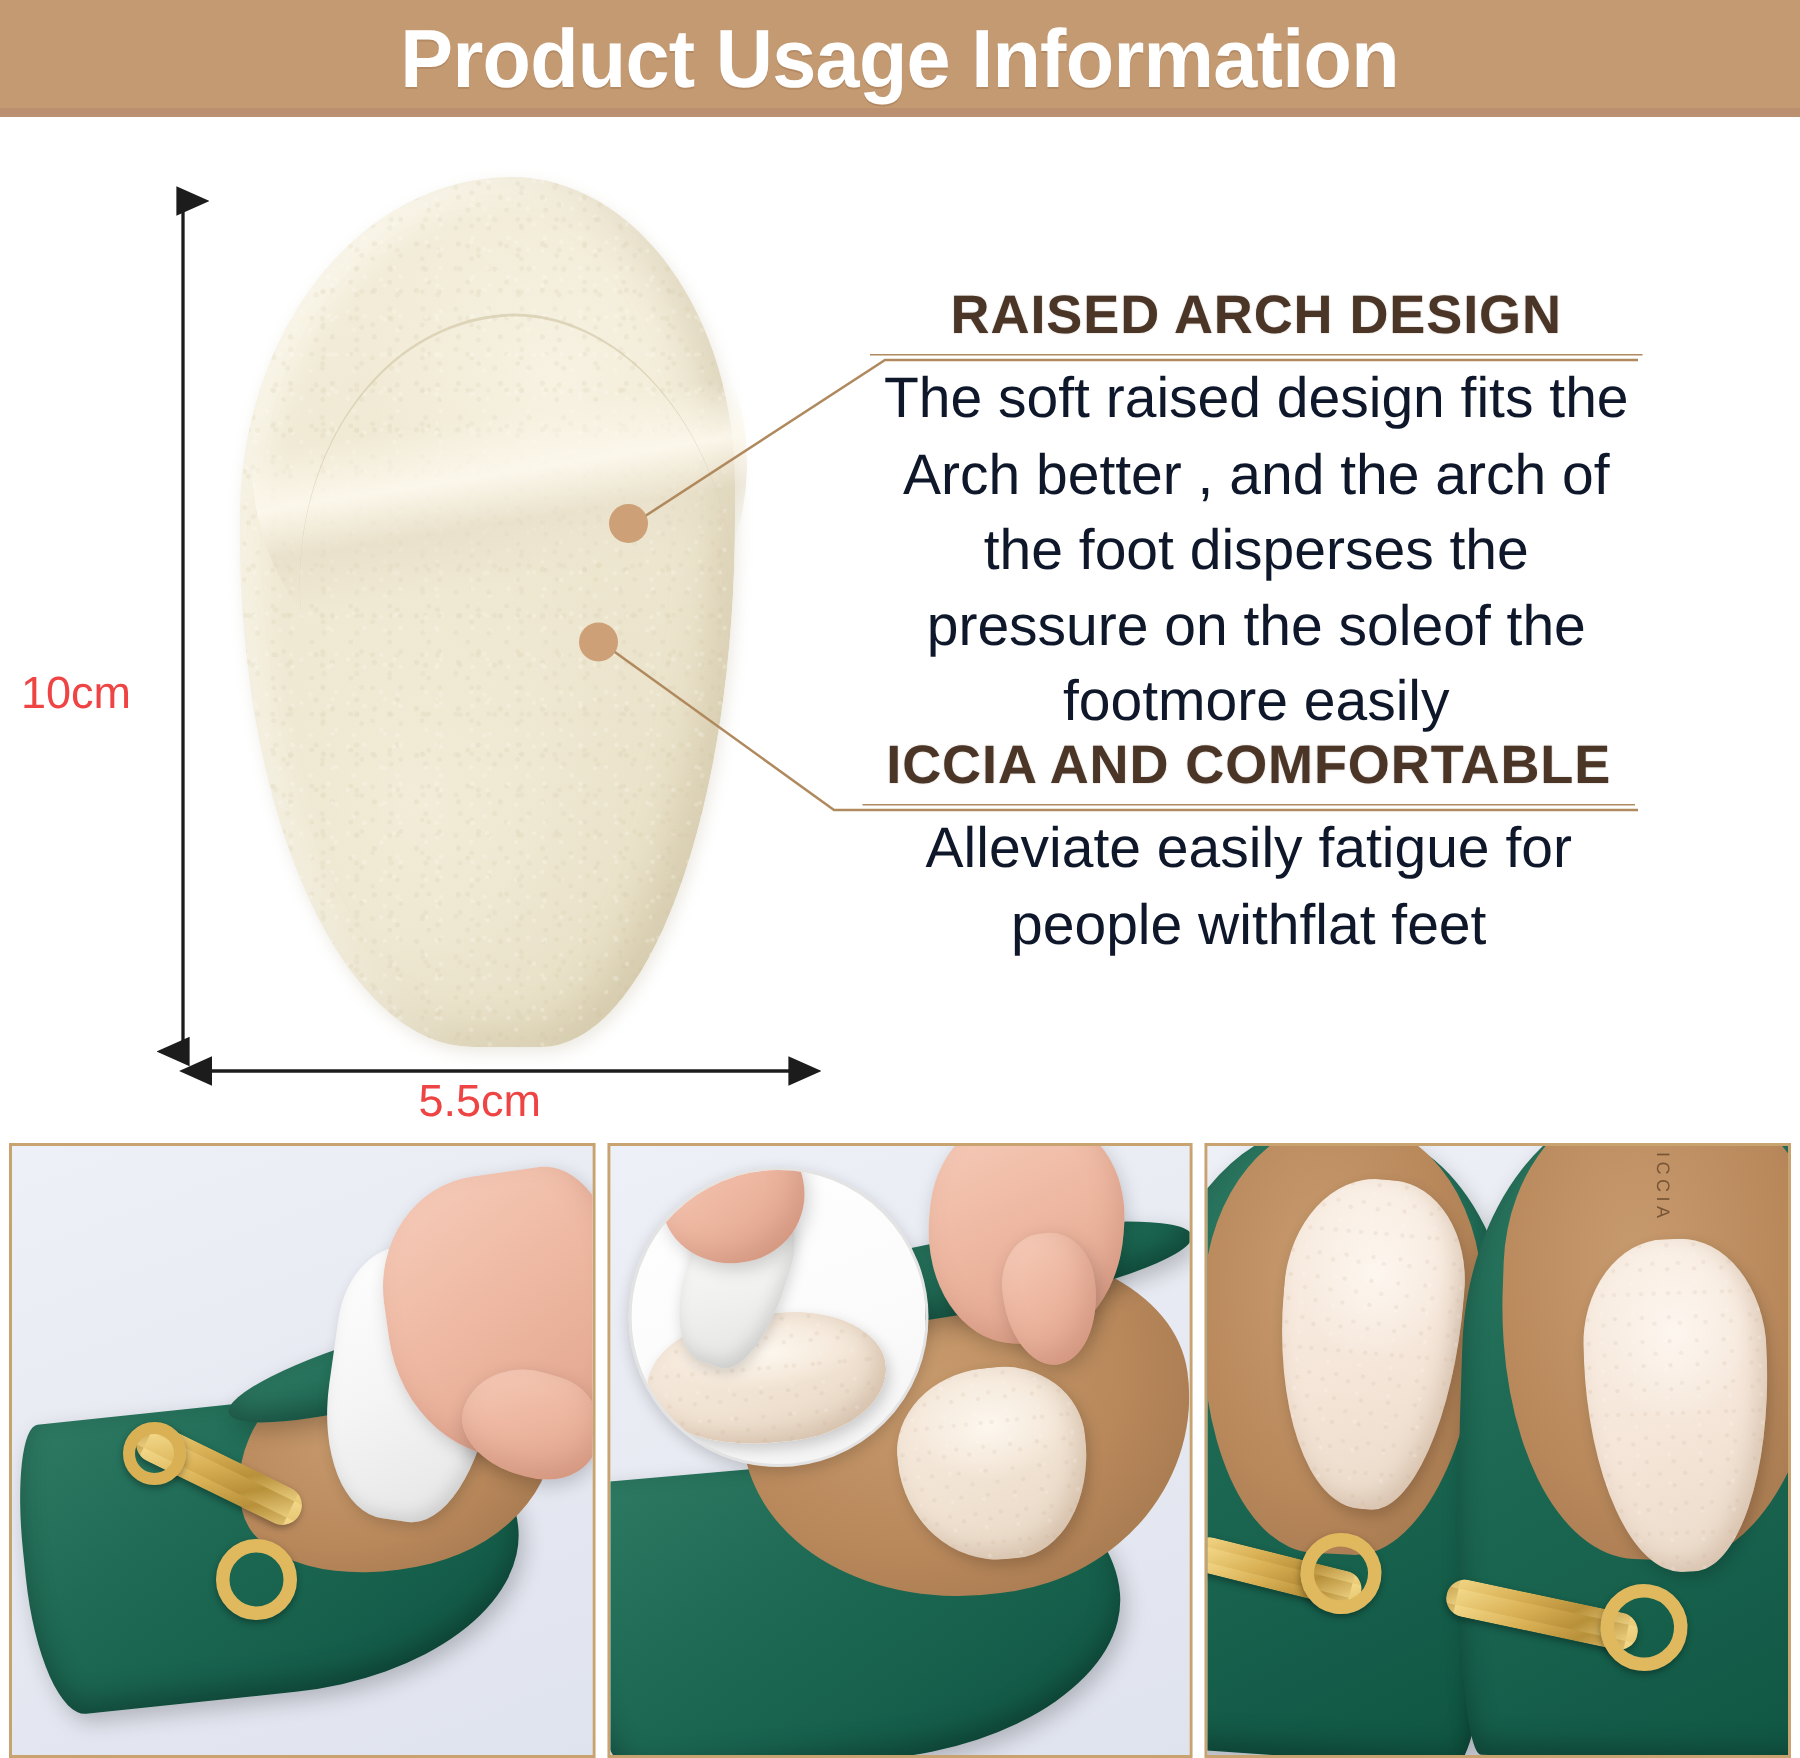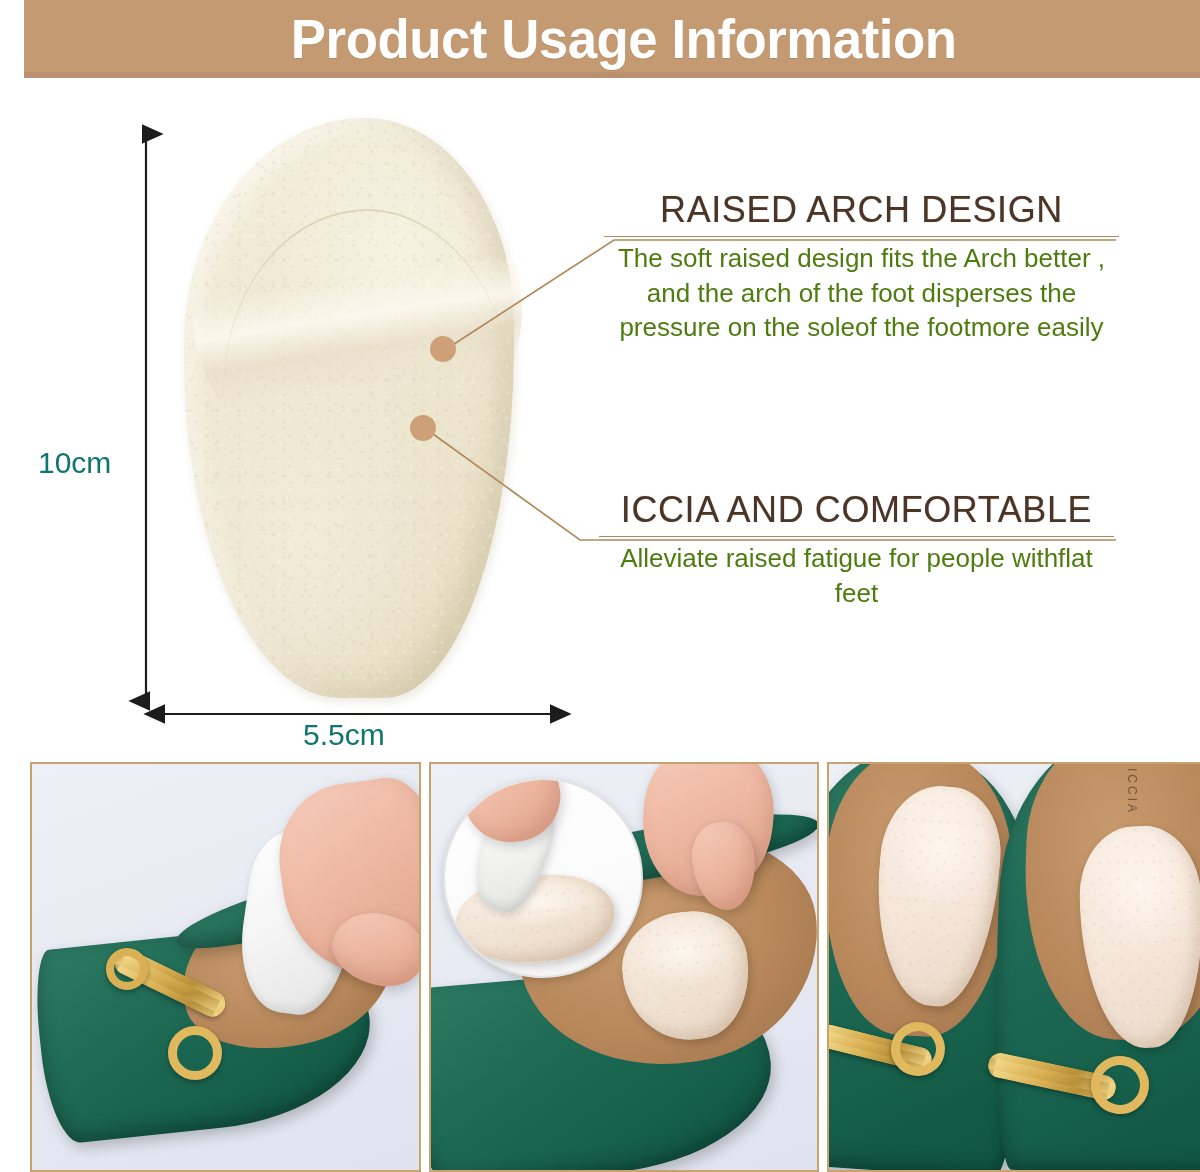--- a/index.html
+++ b/index.html
@@ -10,21 +10,20 @@
     background: #ffffff;
     font-family: "Liberation Sans", sans-serif;
     overflow: hidden;
   }
 
   #page {
     position: relative;
     width: 1092px;
     height: 1172px;
     background: #ffffff;
-    margin-left: 24px;
   }
 
   
   .header-banner {
     position: absolute;
     left: 0; top: 0;
     width: 1200px; height: 78px;
     background: #c49a72;
     display: flex;
     align-items: center;
@@ -117,54 +116,54 @@
     border-top: 2px solid rgba(212,201,170,0.70);
     border-radius: 58% 52% 0 0 / 100% 96% 0 0;
     transform: rotate(-7deg);
     pointer-events: none;
   }
 
   
   .dim-svg { position: absolute; left: 0; top: 0; width: 1200px; height: 680px; pointer-events: none; }
   .dim-label {
     position: absolute;
-    color: #0f766e;
+    color: #ef4444;
     font-size: 30px;
     white-space: nowrap;
   }
   .dim-label-height { left: 14px; top: 368px; }
   .dim-label-width  { left: 279px; top: 640px; }
 
   
   .callout {
     position: absolute;
     width: 515px;
     text-align: center;
   }
   .callout-1 { left: 580px; top: 112px; }
   .callout-2 { left: 575px; top: 412px; }
 
   .callout-heading {
     font-size: 36px;
-    font-weight: 400;
+    font-weight: 700;
     color: #4a3526;
     letter-spacing: 0.6px;
     line-height: 1.12;
     white-space: nowrap;
     text-shadow: 0 0 1px rgba(74,53,38,0.4);
   }
   .callout-rule {
     width: 100%;
     height: 0;
     border-top: 1.6px solid #b08a5e;
     margin: 6px 0 4px 0;
   }
   .callout-body {
-    font-size: 26px;
-    color: #4d7c0f;
+    font-size: 38px;
+    color: #0f172a;
     line-height: 1.33;
   }
 
   
   .photo-strip {
     position: absolute;
     left: 0; top: 762px;
     width: 1200px; height: 410px;
     display: flex;
     gap: 8px;
@@ -310,21 +309,21 @@
 
     <div class="callout callout-1">
       <div class="callout-heading">RAISED ARCH DESIGN</div>
       <div class="callout-rule"></div>
       <div class="callout-body">The soft raised design fits the Arch better , and the arch of the foot disperses the pressure on the soleof the footmore easily</div>
     </div>
 
     <div class="callout callout-2">
       <div class="callout-heading">ICCIA AND COMFORTABLE</div>
       <div class="callout-rule"></div>
-      <div class="callout-body">Alleviate raised fatigue for people withflat feet</div>
+      <div class="callout-body">Alleviate easily fatigue for people withflat feet</div>
     </div>
 
   </div>
 
   <div class="photo-strip">
 
     <div class="photo-panel">
       <div class="photo-bg"></div>
 
       <div class="shoe" style="left:8px; top:170px; width:330px; height:195px;

